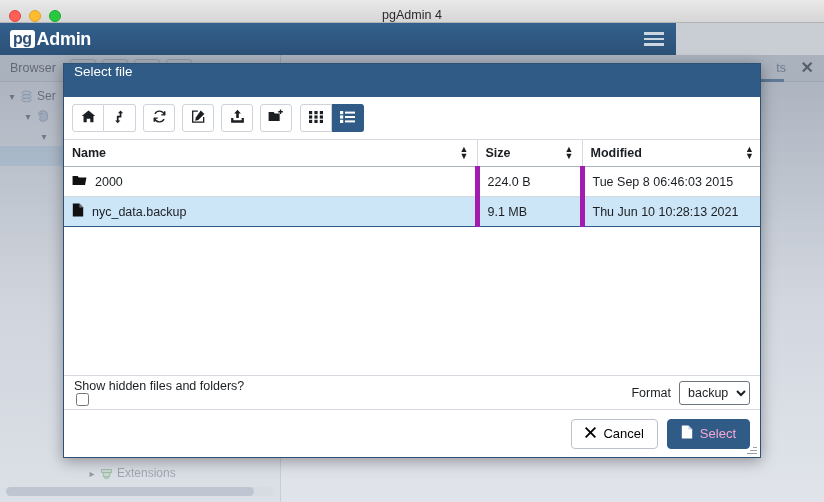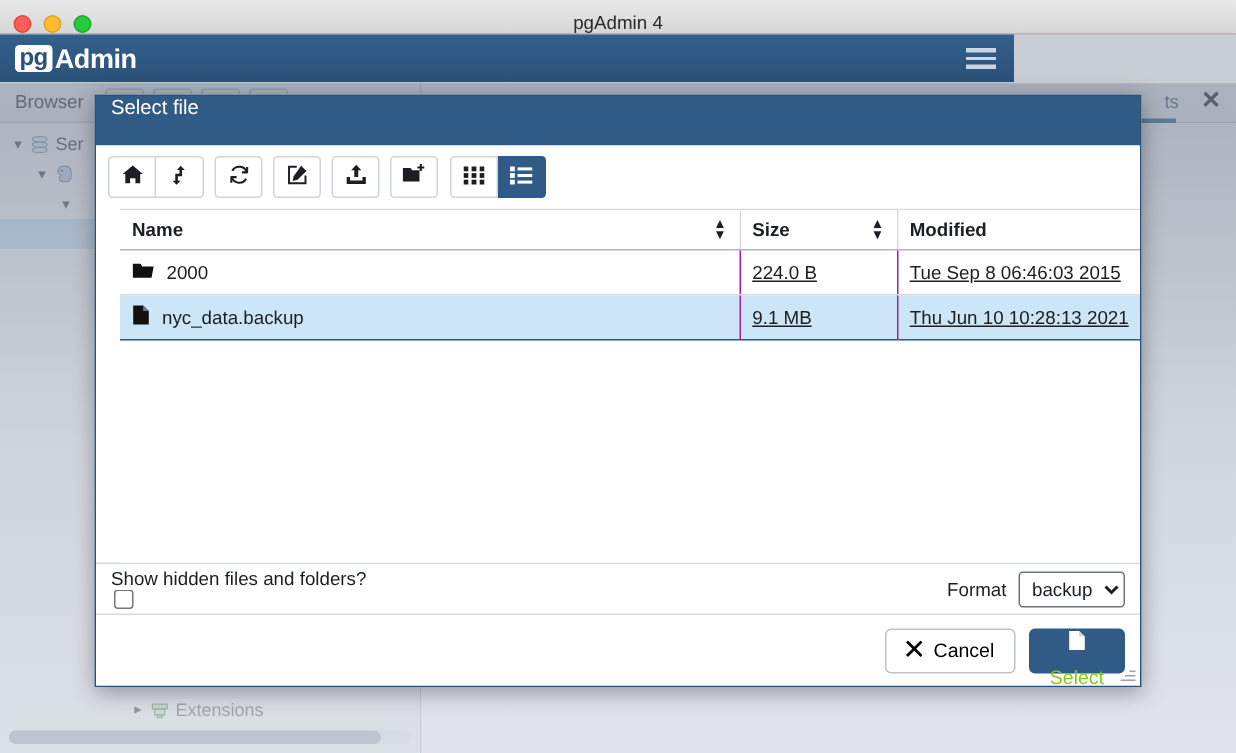--- a/index.html
+++ b/index.html
@@ -144,34 +144,34 @@
   .path-input {
     flex: 1; height: 28px; margin-left: 7px;
     border: 1px solid #7fb0dd; border-radius: 3px;
     padding: 0 8px; font-size: 12.5px; color: #212529;
     font-family: "Liberation Sans", sans-serif;
     outline: 2px solid rgba(125,175,222,0.35); outline-offset: -1px;
   }
   .tb-spacer { width: 8px; }
 
   
-  .table-wrap { flex: 1; position: relative; overflow: hidden; background: #fff; margin-left: 16px; }
+  .table-wrap { flex: 1; position: relative; overflow: hidden; background: #fff; }
   .ftable { width: 100%; border-collapse: collapse; table-layout: fixed; }
   .ftable th {
     font-size: 12.5px; font-weight: bold; color: #1b1f23;
     text-align: left; padding: 5px 8px; height: 27px;
     border-top: 1px solid #d6dae0; border-bottom: 1px solid #aeb4bd;
     background: #fff; position: relative;
   }
   .ftable th + th { border-left: 1px solid #d6dae0; }
   .ftable td {
     font-size: 12.5px; color: #1b1f23; padding: 5px 8px; height: 30px;
     border-bottom: 1px solid #d6dae0;
   }
-  .ftable td + td { border-left: 1px solid #a21caf; text-decoration: underline; }
+  .ftable td + td { border-left: 5px solid #a21caf; }
   .ftable tr.selected td {
     background: #cde6f7;
     border-bottom: 1px solid #2f5b86;
   }
   .sort-ind {
     position: absolute; right: 8px; top: 50%; transform: translateY(-50%);
     font-size: 9px; line-height: 7px; color: #1b1f23; text-align: center;
   }
   .name-cell { display: flex; align-items: center; gap: 8px; }
   .col-name { width: 413px; }
@@ -196,21 +196,21 @@
     height: 48px; flex: none; border-top: 1px solid #d6dae0;
     display: flex; align-items: center; justify-content: flex-end;
     padding: 0 10px; gap: 9px; background: #fff; position: relative;
   }
   .btn {
     height: 30px; border-radius: 4px; font-size: 13px; cursor: pointer;
     display: inline-flex; align-items: center; gap: 7px; padding: 0 13px;
     font-family: "Liberation Sans", sans-serif;
   }
   .btn-cancel { background: #fff; border: 1px solid #bcc2c9; color: #000000; }
-  .btn-select { background: #2f5b86; border: 1px solid #2f5b86; color: #84cc16; flex-direction: column; }
+  .btn-select { background: #2f5b86; border: 1px solid #2f5b86; color: #f9a8d4; }
   .grip {
     position: absolute; right: 3px; bottom: 3px; width: 10px; height: 10px;
     cursor: nwse-resize;
   }
   .grip i {
     position: absolute; right: 0; background: #9aa1ab; height: 1.5px;
     transform-origin: right;
   }
   .grip i:nth-child(1) { bottom: 0; width: 10px; }
   .grip i:nth-child(2) { bottom: 3px; width: 7px; }

